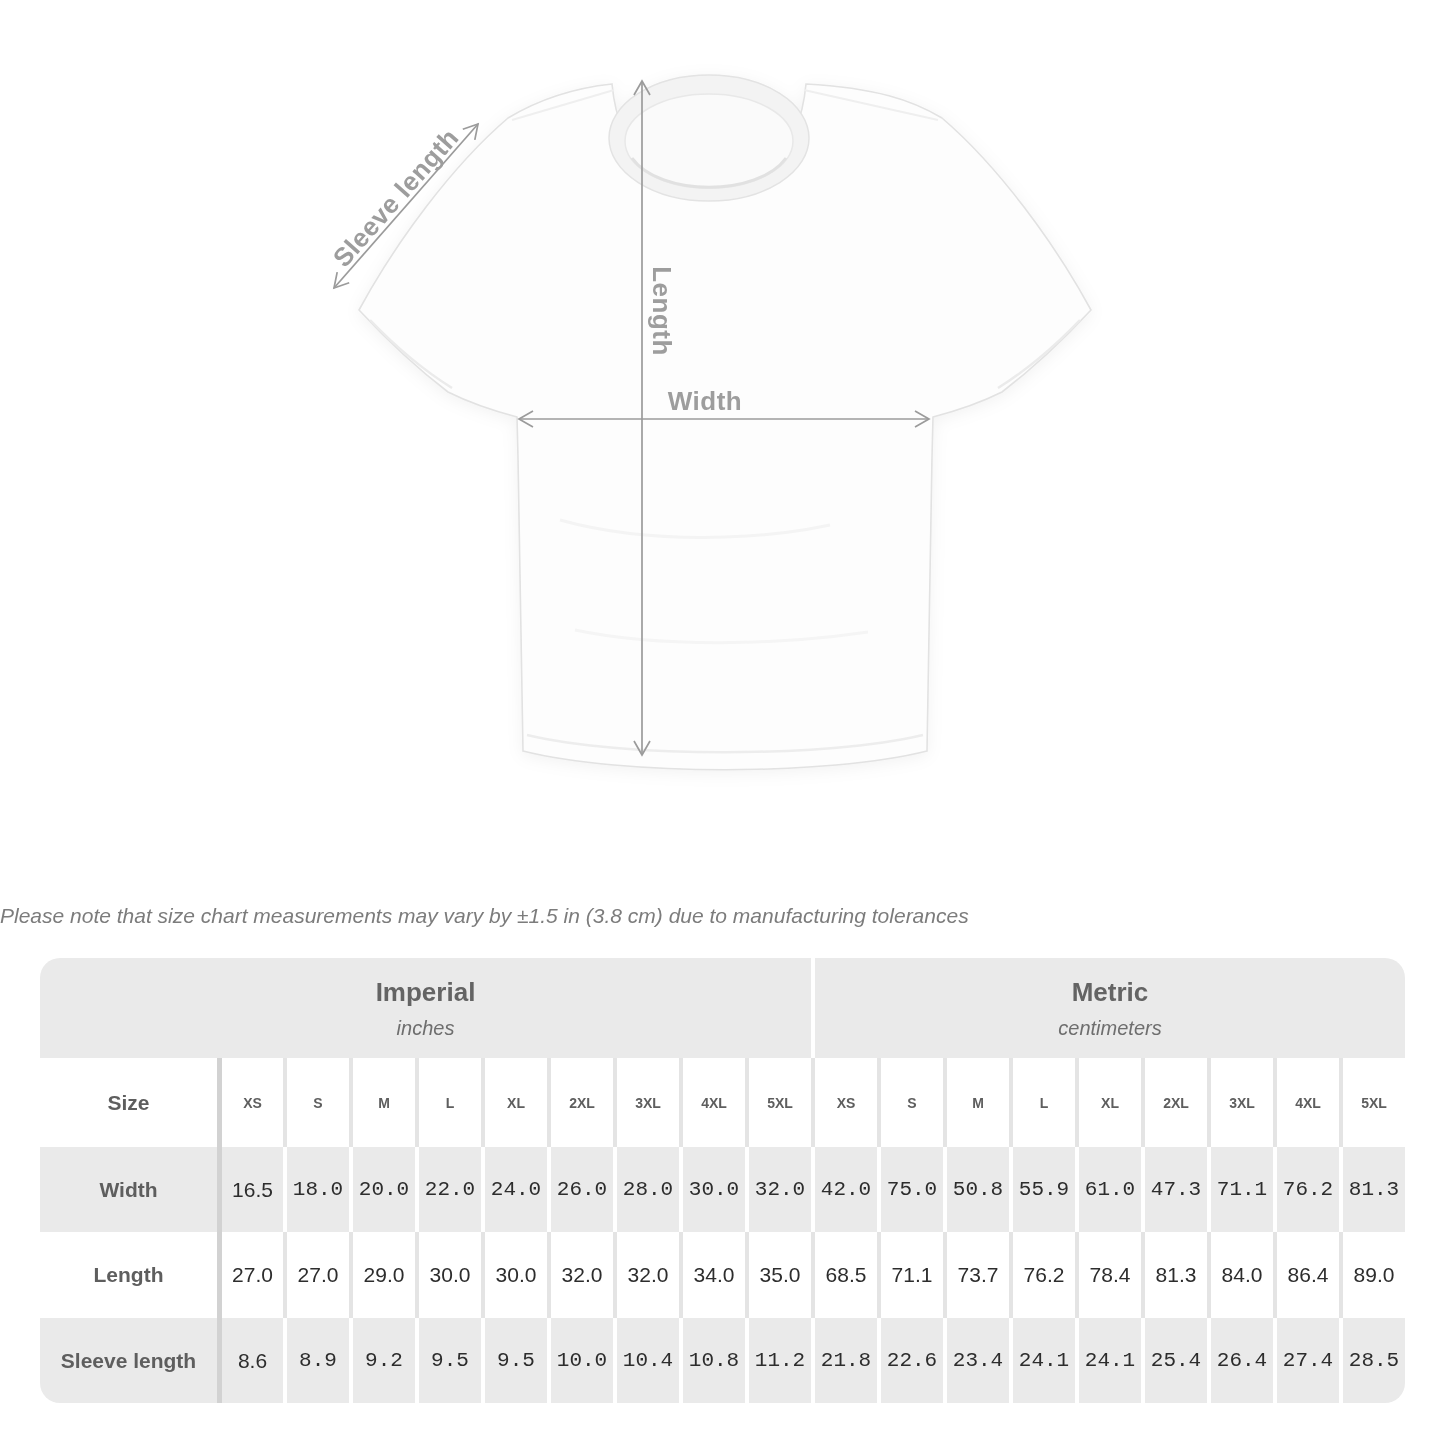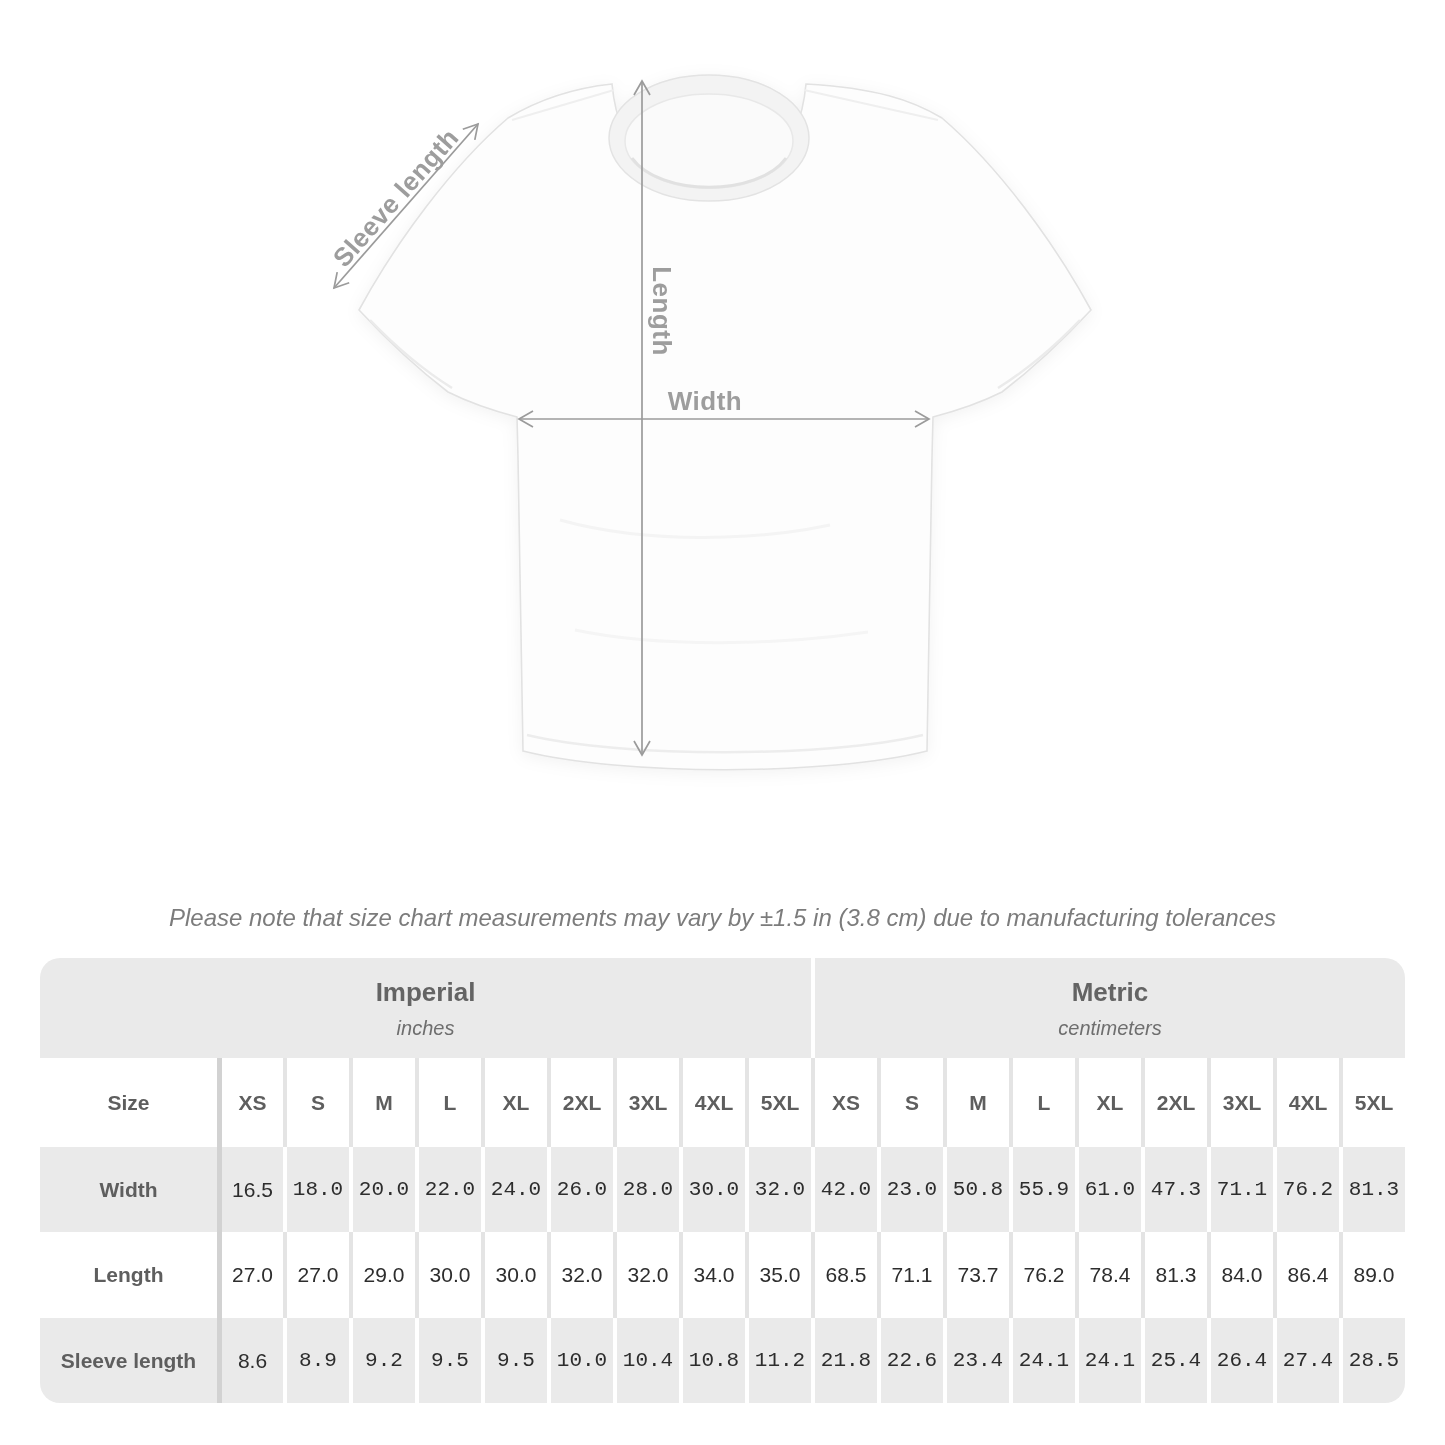--- a/index.html
+++ b/index.html
@@ -11,22 +11,22 @@
   .shirt-svg { position:absolute; left:0; top:0; }
   .m-label { position:absolute; color:#9d9d9d; font-weight:700; font-size:26px;
              letter-spacing:0.5px; white-space:nowrap; }
   .lbl-sleeve { left:396px; top:198px; transform:translate(-50%,-50%) rotate(-48.5deg); }
   .lbl-length { left:661px; top:311px; transform:translate(-50%,-50%) rotate(90deg); }
   .lbl-width  { left:705px; top:401px; transform:translate(-50%,-50%); }
 
   
   .title { position:absolute; top:852px; left:0; width:100%; text-align:center;
            font-size:36px; font-weight:700; color:#3c3c3c; letter-spacing:0.3px; }
-  .subtitle { position:absolute; top:904px; left:0; width:100%; text-align:center;
-              font-size:24px; font-style:italic; color:#7c7c7c; }
+  .subtitle { position:absolute; top:904px; left:0; width:100%; text-align:left;
+              font-size:21px; font-style:italic; color:#7c7c7c; }
 
   
   .size-table-wrap { position:absolute; left:40px; top:958px; width:1365px; height:445px;
                      border-radius:20px; overflow:hidden; }
   table.size-table { width:100%; height:100%; border-collapse:separate; border-spacing:0;
                      table-layout:fixed; text-align:center; }
   table.size-table th, table.size-table td { vertical-align:middle; }
   col.labelcol { width:177px; }
 
   tr.band-row { height:100px; }
@@ -37,21 +37,21 @@
 
   tr.h-sizes { height:89px; }
   tr.h-w { height:85px; }
   tr.h-l { height:86px; }
   tr.h-s { height:85px; }
 
   tr.r-white > th, tr.r-white > td { background:#ffffff; }
   tr.r-gray  > th, tr.r-gray  > td { background:#eaeaea; }
 
   .rowlabel  { font-size:21px; font-weight:700; color:#5e5e5e; }
-  .size-cell { font-size:21px; font-weight:700; color:#5e5e5e; }
+  .size-cell { font-size:14px; font-weight:700; color:#5e5e5e; }
   .val-cell  { font-size:21px; font-weight:400; color:#2d2d2d; }
 
   tr.r-white > .sep { border-left:4px solid #e4e4e4; }
   tr.r-gray  > .sep { border-left:4px solid #ffffff;font-family:Liberation Mono, monospace; }
   .first-data { border-left:5px solid #d2d2d2 !important; }
 </style>
 </head>
 <body>
 
 <div class="stage">
@@ -174,21 +174,21 @@
           <td class="val-cell first-data">16.5</td>
           <td class="val-cell sep">18.0</td>
           <td class="val-cell sep">20.0</td>
           <td class="val-cell sep">22.0</td>
           <td class="val-cell sep">24.0</td>
           <td class="val-cell sep">26.0</td>
           <td class="val-cell sep">28.0</td>
           <td class="val-cell sep">30.0</td>
           <td class="val-cell sep">32.0</td>
           <td class="val-cell sep">42.0</td>
-          <td class="val-cell sep">23.0</td>
+          <td class="val-cell sep">75.0</td>
           <td class="val-cell sep">50.8</td>
           <td class="val-cell sep">55.9</td>
           <td class="val-cell sep">61.0</td>
           <td class="val-cell sep">47.3</td>
           <td class="val-cell sep">71.1</td>
           <td class="val-cell sep">76.2</td>
           <td class="val-cell sep">81.3</td>
         </tr>
 
         <tr class="r-white h-l">

